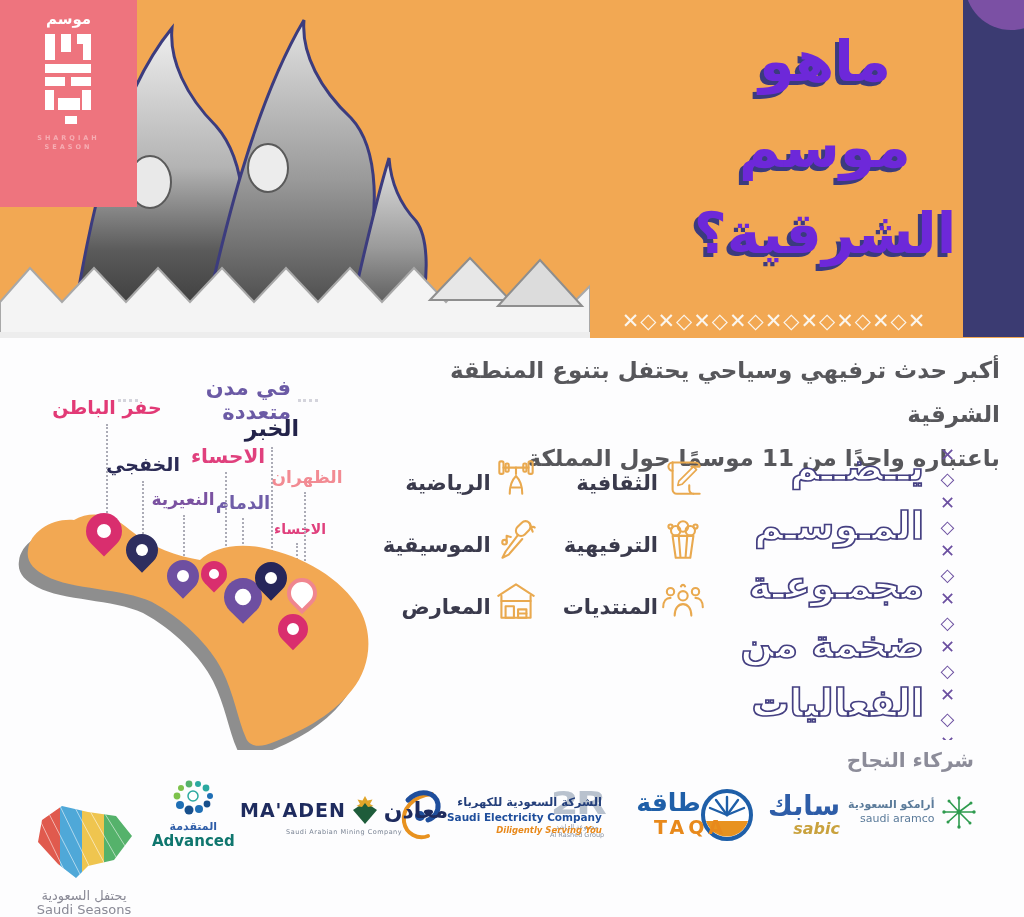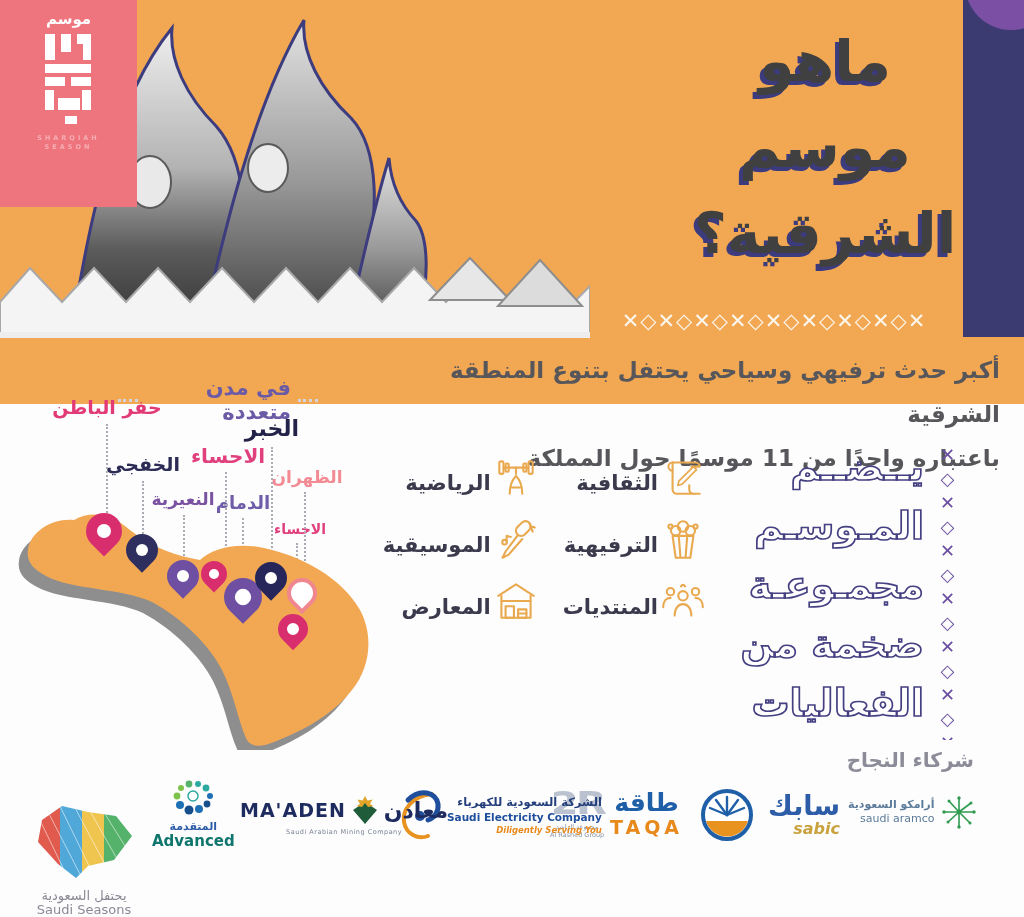--- a/index.html
+++ b/index.html
@@ -1,27 +1,27 @@
 <!DOCTYPE html>
 <html lang="ar"><head>
 <meta charset="utf-8">
 <style>
   html,body{margin:0;padding:0;background:#e9e9ee;}
   .canvas{position:relative;width:1024px;height:917px;margin:0 auto;overflow:hidden;
     background:#FDFDFE;font-family:"DejaVu Sans","Liberation Sans",sans-serif;}
   
-  .header{position:absolute;left:0;top:0;width:1024px;height:404px;background:#F2A853;overflow:hidden;}
+  .header{position:absolute;left:0;top:0;width:1024px;height:338px;background:#F2A853;overflow:hidden;}
   .monument{position:absolute;left:0;top:0;}
   .brand{position:absolute;left:0;top:0;width:137px;height:207px;background:#EE747E;
     display:flex;flex-direction:column;align-items:center;padding-top:10px;box-sizing:border-box;}
   .brand-word{color:#fff;font-size:15px;font-weight:bold;letter-spacing:2px;}
   .brand-kufic{margin-top:4px;}
   .brand-sub{margin-top:6px;color:#F6ADB3;font-size:6.5px;font-weight:bold;letter-spacing:3px;line-height:9px;text-align:center;}
   .headline{position:absolute;left:690px;top:18px;width:270px;text-align:center;direction:rtl;}
-  .headline div{font-size:57px;line-height:86px;font-weight:bold;color:#404040;
+  .headline div{font-size:57px;line-height:86px;font-weight:bold;color:#6d28d9;
     text-shadow:-4px 4px 0 #3B3B7E;}
   .xo-strip{position:absolute;left:585px;top:303px;width:378px;height:35px;display:flex;align-items:center;
     justify-content:center;color:#FBF6EE;font-size:21px;font-weight:bold;letter-spacing:1px;overflow:hidden;white-space:nowrap;}
   .navy-bar{position:absolute;left:963px;top:0;width:61px;height:337px;background:#3B3B72;}
   .purple-dot{position:absolute;left:965px;top:-62px;width:92px;height:92px;border-radius:50%;background:#7B50A4;}
   
   .intro{position:absolute;right:24px;top:348px;width:600px;direction:rtl;text-align:right;
     color:#57575B;font-size:23px;font-weight:bold;line-height:44px;}
   
   .map-title{position:absolute;left:118px;top:376px;width:200px;margin:0;display:flex;align-items:center;gap:7px;
@@ -54,21 +54,21 @@
   .logo{position:absolute;display:flex;align-items:center;}
   .aramco{left:848px;top:794px;gap:7px;}
   .aramco .txt{text-align:right;color:#5B7B9A;font-size:11px;line-height:14px;}
   .aramco .txt .ar{font-weight:bold;}
   .sabic{left:768px;top:790px;flex-direction:column;align-items:flex-end;}
   .sabic .ar{font-size:27px;font-weight:bold;color:#2E5DA8;letter-spacing:1px;}
   .sabic .en{font-size:16px;font-weight:bold;font-style:italic;color:#C9A23E;margin-top:-2px;}
   .suncircle{left:700px;top:788px;}
   .taqa{left:610px;top:788px;flex-direction:column;align-items:center;}
   .taqa .ar{font-size:25px;font-weight:bold;color:#1F5FA8;letter-spacing:4px;}
-  .taqa .en{font-size:19px;font-weight:bold;color:#E8891B;letter-spacing:4px;margin-top:-1px;}
+  .taqa .en{font-size:19px;font-weight:bold;color:#E8891B;letter-spacing:4px;margin-top:-1px;margin-left:44px;}
   .rashed{left:550px;top:786px;flex-direction:column;align-items:center;}
   .rashed .mono{font-size:32px;line-height:34px;font-weight:bold;color:#B9C2CE;letter-spacing:-2px;transform:scaleX(1.25);}
   .rashed .sub{font-size:6.5px;line-height:8px;color:#8A94A2;text-align:center;margin-top:3px;}
   .sec{left:398px;top:786px;gap:5px;}
   .sec .txt{text-align:right;}
   .sec .ar{font-size:11.5px;font-weight:bold;color:#233E7A;line-height:15px;}
   .sec .en{font-size:10.5px;font-weight:bold;color:#1F4E9C;line-height:14px;}
   .sec .tag{font-size:8.5px;font-weight:bold;font-style:italic;color:#E8891B;line-height:12px;}
   .maaden{left:240px;top:794px;flex-direction:column;align-items:center;}
   .maaden .row{display:flex;align-items:center;gap:4px;direction:ltr;}

